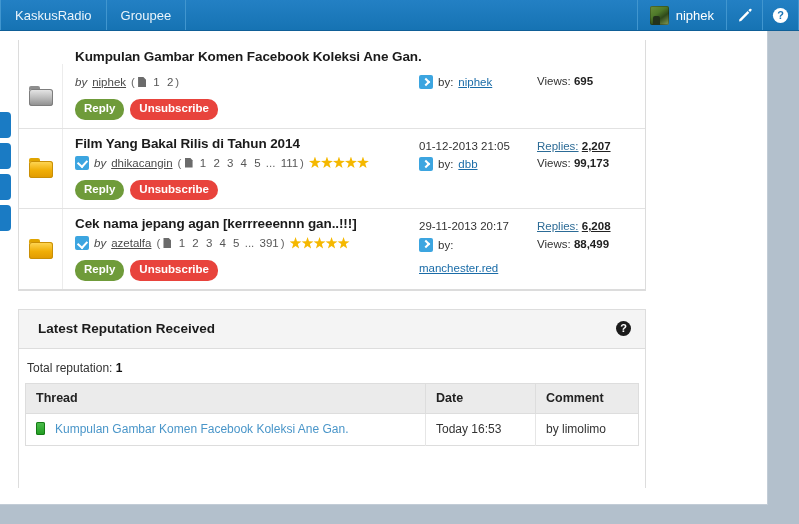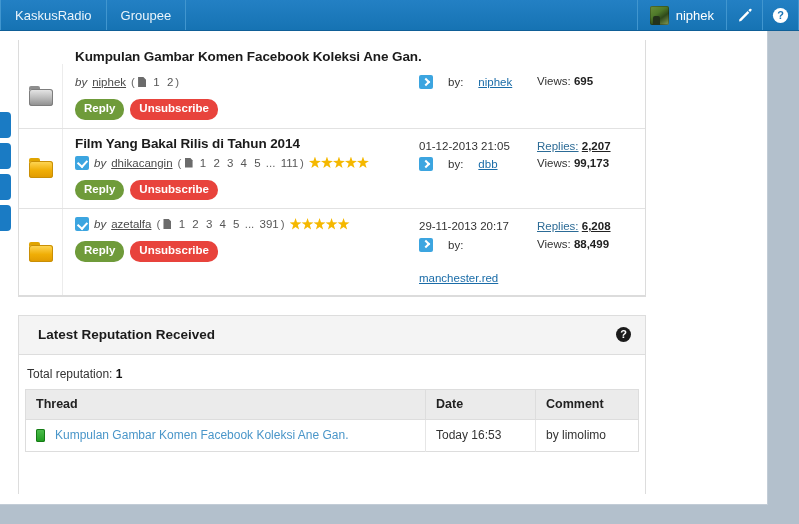--- a/index.html
+++ b/index.html
@@ -259,21 +259,21 @@
     font-size: 11.5px;
     font-weight: bold;
     padding: 4px 9px 5px;
     cursor: pointer;
     line-height: 1;
   }
   .btn-reply { background: #6f9b3a; }
   .btn-unsub { background: #e8433c; }
 
   .last-by {
-    display: flex; align-items: flex-start; gap: 15px;
+    display: flex; align-items: flex-start; gap: 5px;
     margin-top: 1px;
     flex-wrap: wrap;
   }
   .arrow-ico {
     width: 14px; height: 14px; flex: none;
     background: #3ca5e0;
     border-radius: 2px;
     position: relative;
     margin-top: 1px;
     cursor: pointer;
@@ -479,20 +479,21 @@
         </div>
 
         <div class="thread-row">
           <div class="cell-icon">
             <div class="folder yellow">
               <div class="tab"></div>
                 <div class="body"></div>
             </div>
           </div>
           <div class="cell-main">
+            <div class="thread-title">Cek nama jepang agan [kerrreeennn gan..!!!]</div>
             <div class="thread-meta">
               <span class="chk"></span>
               <span class="by-word">by</span>
               <span class="author">azetalfa</span>
               <span class="pages">
                 (&nbsp;<i class="pagedoc"></i>
                 <span class="pg">1</span>
                 <span class="pg">2</span>
                 <span class="pg">3</span>
                 <span class="pg">4</span>

